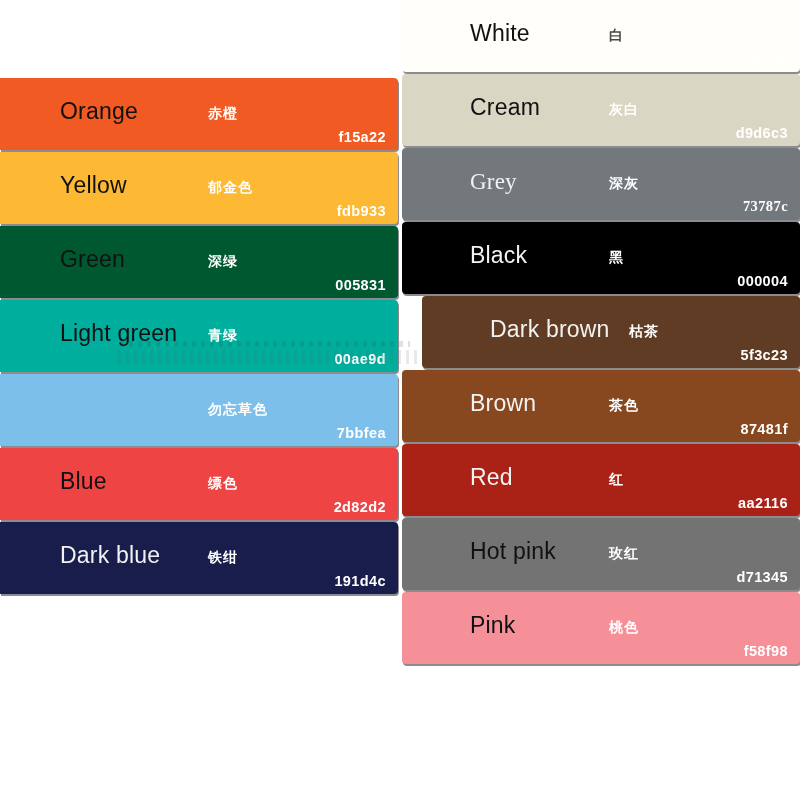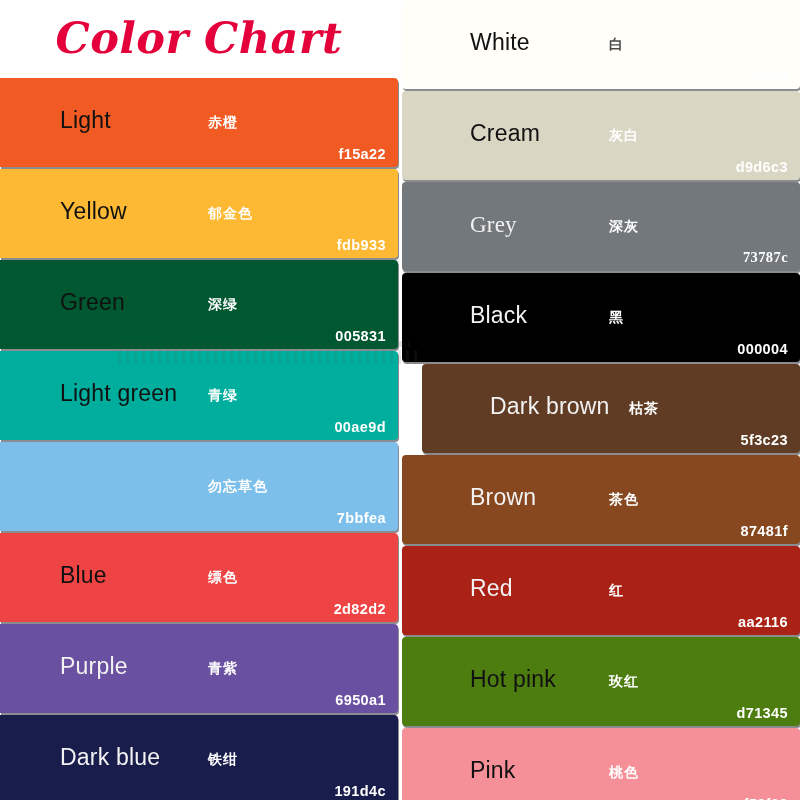--- a/index.html
+++ b/index.html
@@ -55,21 +55,21 @@
   .col-left  { left: 0px; }
   .col-right { left: 402px; }
 
   
   .col-left .col-inner { padding-top: 78px; }
   .col-right .col-inner { padding-top: 0px; }
 
   
   .swatch {
     position: relative;
-    height: 89px;
+    height: 72px;
     margin-bottom: 2px;
     box-sizing: border-box;
     border-radius: 0 4px 4px 0;
     box-shadow: 1px 2px 0 0 rgba(120,120,125,0.85);
   }
   .col-right .swatch {
     border-radius: 4px;
     margin-left: 0;
   }
 
@@ -146,28 +146,25 @@
         #2b4a3e 0px, #2b4a3e 4px,
         transparent 4px, transparent 9px);
     pointer-events: none;
   }
 </style>
 </head>
 <body style="background: rgb(255, 255, 255);">
 
 <div class="chart-root">
 
-  <div class="title-area">
-    <div class="chart-title">Color Chart</div>
-  </div>
 
   <div class="col col-left">
     <div class="col-inner">
         <div class="swatch tone-dark" style="background: rgb(241, 90, 34);">
-          <span class="en-name">Light</span>
+          <span class="en-name">Orange</span>
           <span class="cn-name">赤橙</span>
           <span class="hex-code">f15a22</span>
         </div>
         <div class="swatch tone-dark" style="background: rgb(253, 185, 51);">
           <span class="en-name">Yellow</span>
           <span class="cn-name">郁金色</span>
           <span class="hex-code">fdb933</span>
         </div>
         <div class="swatch tone-dark" style="background: rgb(0, 88, 49);">
           <span class="en-name">Green</span>
@@ -180,25 +177,20 @@
           <span class="hex-code">00ae9d</span>
         </div>
         <div class="swatch tone-dark" style="background: rgb(123, 191, 234);">
           <span class="cn-name">勿忘草色</span>
           <span class="hex-code">7bbfea</span>
         </div>
         <div class="swatch tone-dark" style="background: #ef4444;">
           <span class="en-name">Blue</span>
           <span class="cn-name">缥色</span>
           <span class="hex-code">2d82d2</span>
-        </div>
-        <div class="swatch tone-light" style="background: rgb(105, 80, 161);">
-          <span class="en-name">Purple</span>
-          <span class="cn-name">青紫</span>
-          <span class="hex-code">6950a1</span>
         </div>
         <div class="swatch tone-light" style="background: rgb(25, 29, 76);">
           <span class="en-name">Dark blue</span>
           <span class="cn-name">铁绀</span>
           <span class="hex-code">191d4c</span>
         </div>
       </div>
   </div>
 
   <div class="col col-right">
@@ -231,21 +223,21 @@
         <div class="swatch tone-light" style="background: rgb(135, 72, 31);">
           <span class="en-name">Brown</span>
           <span class="cn-name">茶色</span>
           <span class="hex-code">87481f</span>
         </div>
         <div class="swatch tone-light" style="background: rgb(170, 33, 22);">
           <span class="en-name">Red</span>
           <span class="cn-name">红</span>
           <span class="hex-code">aa2116</span>
         </div>
-        <div class="swatch tone-dark" style="background: #4d7c0f;">
+        <div class="swatch tone-dark" style="background: #737373;">
           <span class="en-name">Hot pink</span>
           <span class="cn-name">玫红</span>
           <span class="hex-code">d71345</span>
         </div>
         <div class="swatch tone-dark" style="background: rgb(245, 143, 152);">
           <span class="en-name">Pink</span>
           <span class="cn-name">桃色</span>
           <span class="hex-code">f58f98</span>
         </div>
       </div>

